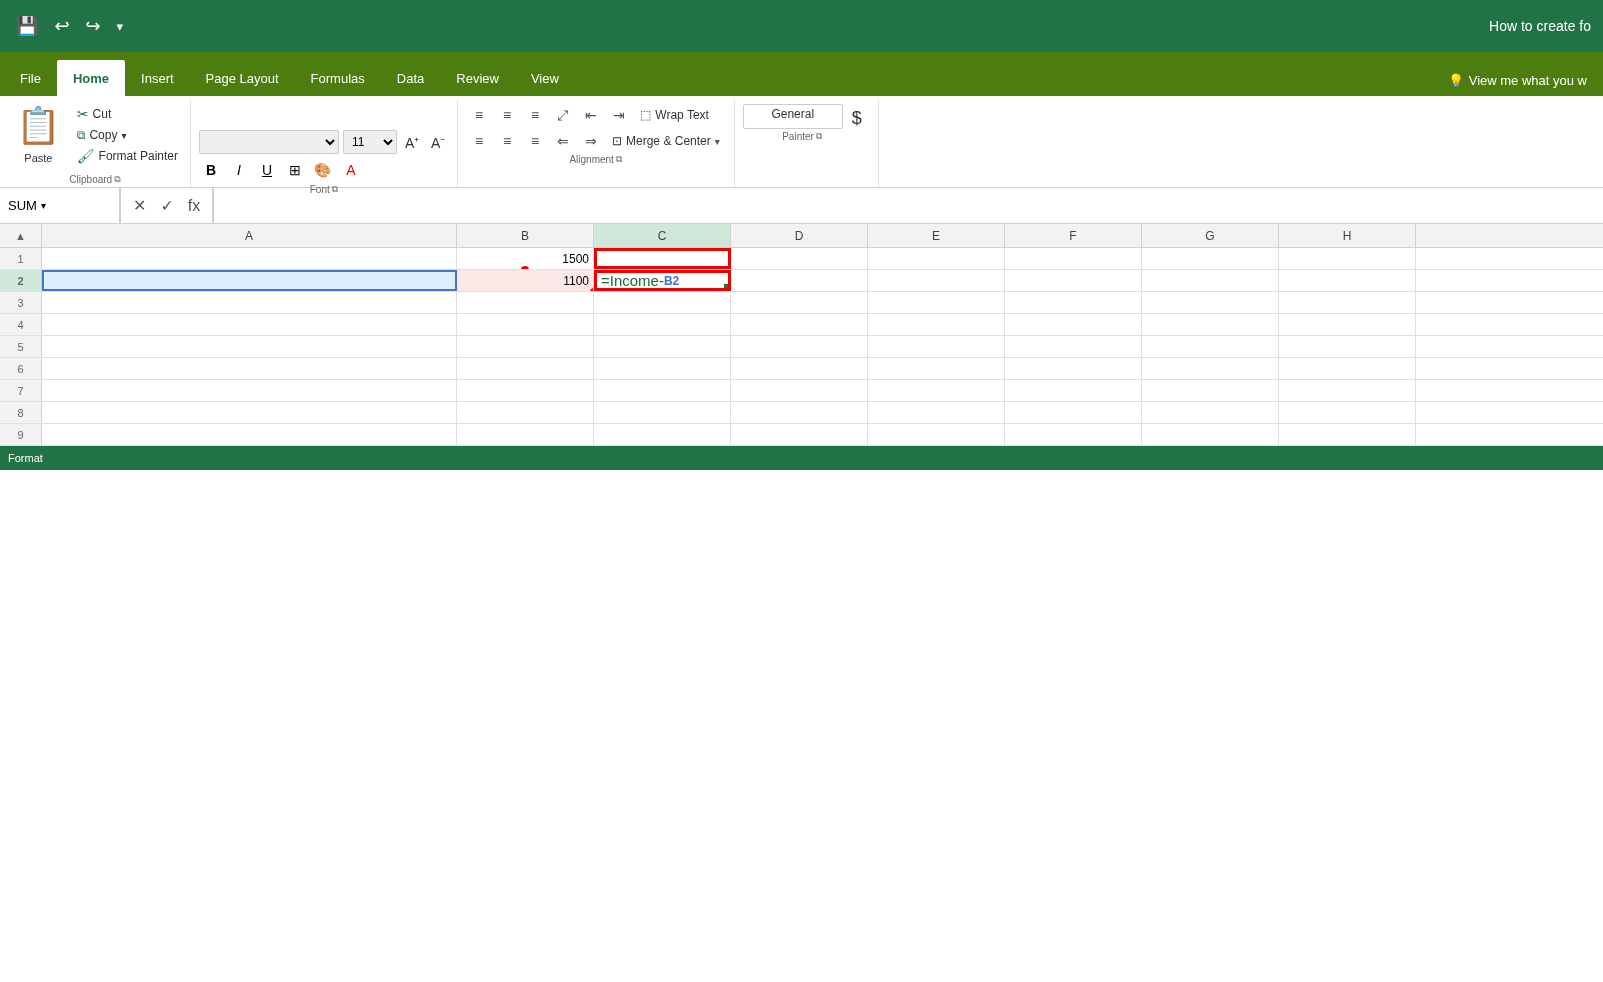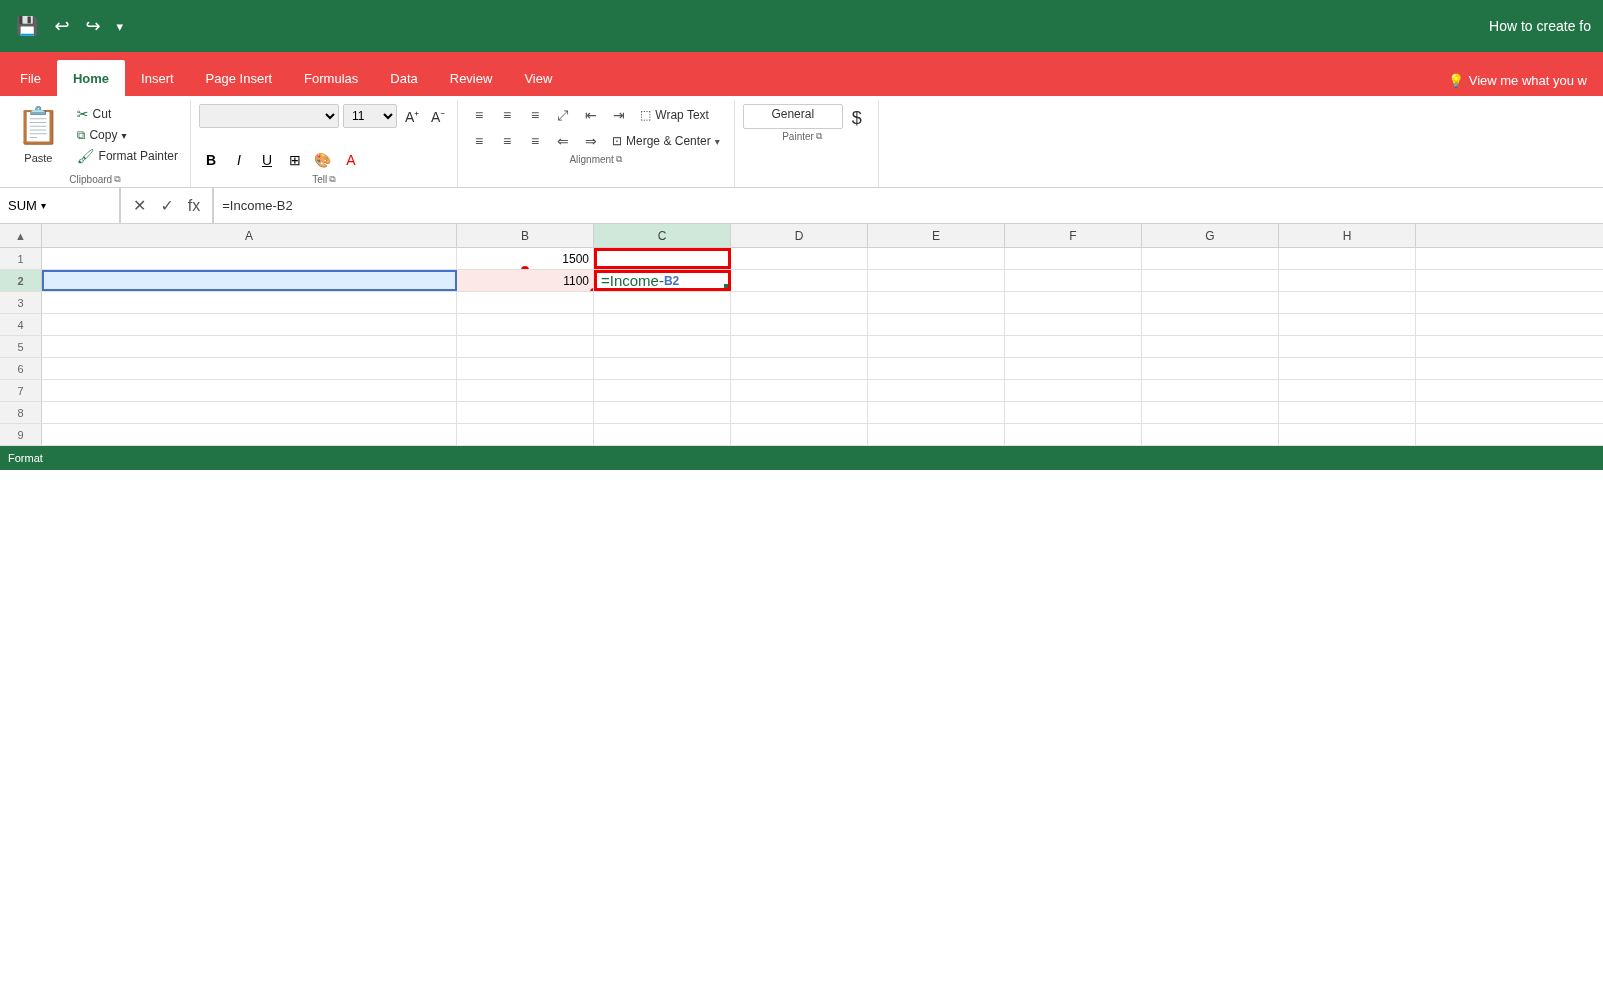--- a/index.html
+++ b/index.html
@@ -16,21 +16,21 @@
       justify-content: space-between;
     }
     .title-bar-left { display: flex; align-items: center; gap: 8px; }
     .title-bar-title { font-size: 14px; color: #ffffff; }
 
     
     .qat-icon { color: white; font-size: 18px; cursor: pointer; padding: 4px; }
 
     
     .ribbon-tabs {
-      background: #ef4444;
+      background: #4d7c0f;
       display: flex;
       align-items: flex-end;
       height: 44px;
       padding: 0 4px;
     }
     .ribbon-tab {
       padding: 8px 16px;
       color: white;
       cursor: pointer;
       font-size: 13px;
@@ -105,21 +105,21 @@
     .paste-label { font-size: 11px; color: #333; margin-top: 8px; }
 
     .clipboard-right { display: flex; flex-direction: column; gap: 2px; justify-content: center; }
     .clip-btn {
       display: flex; align-items: center; gap: 4px; cursor: pointer;
       padding: 2px 4px; border-radius: 2px; font-size: 12px; color: #333;
     }
     .clip-icon { font-size: 14px; color: #217346; }
 
     
-    .font-group-content { display: flex; flex-direction: column; gap: 20px; }
+    .font-group-content { display: flex; flex-direction: column; gap: 4px; margin-top: 26px; }
     .font-row { display: flex; align-items: center; gap: 4px; }
     .font-select {
       border: 1px solid #ccc; border-radius: 2px; padding: 2px 4px;
       font-size: 12px; width: 140px; height: 24px; cursor: pointer;
     }
     .font-size-select {
       border: 1px solid #ccc; border-radius: 2px; padding: 2px 4px;
       font-size: 12px; width: 54px; height: 24px; cursor: pointer;
     }
     .font-grow-btn, .font-shrink-btn {
@@ -290,21 +290,21 @@
     <span class="qat-icon">↪</span>
     <span class="qat-icon" style="font-size:13px;">▾</span>
   </div>
   <span class="title-bar-title">How to create fo</span>
 </div>
 
 <div class="ribbon-tabs">
   <div class="ribbon-tab">File</div>
   <div class="ribbon-tab active">Home</div>
   <div class="ribbon-tab">Insert</div>
-  <div class="ribbon-tab">Page Insert</div>
+  <div class="ribbon-tab">Page Layout</div>
   <div class="ribbon-tab">Formulas</div>
   <div class="ribbon-tab">Data</div>
   <div class="ribbon-tab">Review</div>
   <div class="ribbon-tab">View</div>
   <div class="ribbon-tab-tell">
     <span>💡</span>
     <span>View me what you w</span>
   </div>
 </div>
 
@@ -353,21 +353,21 @@
       <div class="font-row">
         <div class="format-btn bold">B</div>
         <div class="format-btn italic">I</div>
         <div class="format-btn" style="text-decoration:underline;">U</div>
         <div class="format-btn">⊞</div>
         <div class="format-btn">🎨</div>
         <div class="format-btn" style="color:#e00;">A</div>
       </div>
     </div>
     <div class="ribbon-group-label">
-      <span>Tell</span>
+      <span>Font</span>
       <span class="group-expand">⧉</span>
     </div>
   </div>
 
   <div class="ribbon-group">
     <div class="align-group-content">
       <div class="align-row">
         <div class="align-btn">≡</div>
         <div class="align-btn">≡</div>
         <div class="align-btn">≡</div>
@@ -418,21 +418,20 @@
     <span>SUM</span>
     <span style="font-size:10px;margin-left:4px;">▾</span>
   </div>
   <div style="width:1px;height:100%;background:#d0d0d0;"></div>
   <div class="formula-bar-btns">
     <span class="formula-btn">✕</span>
     <span class="formula-btn">✓</span>
     <span class="formula-btn">fx</span>
   </div>
   <div style="width:1px;height:100%;background:#d0d0d0;"></div>
-  <input class="formula-input" value="=Income-B2" type="text" style="">
 </div>
 
 <div class="spreadsheet">
 
   <div class="col-headers">
     <div class="row-num-col">
       <span style="font-size:11px;color:#666;">▲</span>
     </div>
     <div class="col-header col-a">A</div>
     <div class="col-header col-b">B</div>

